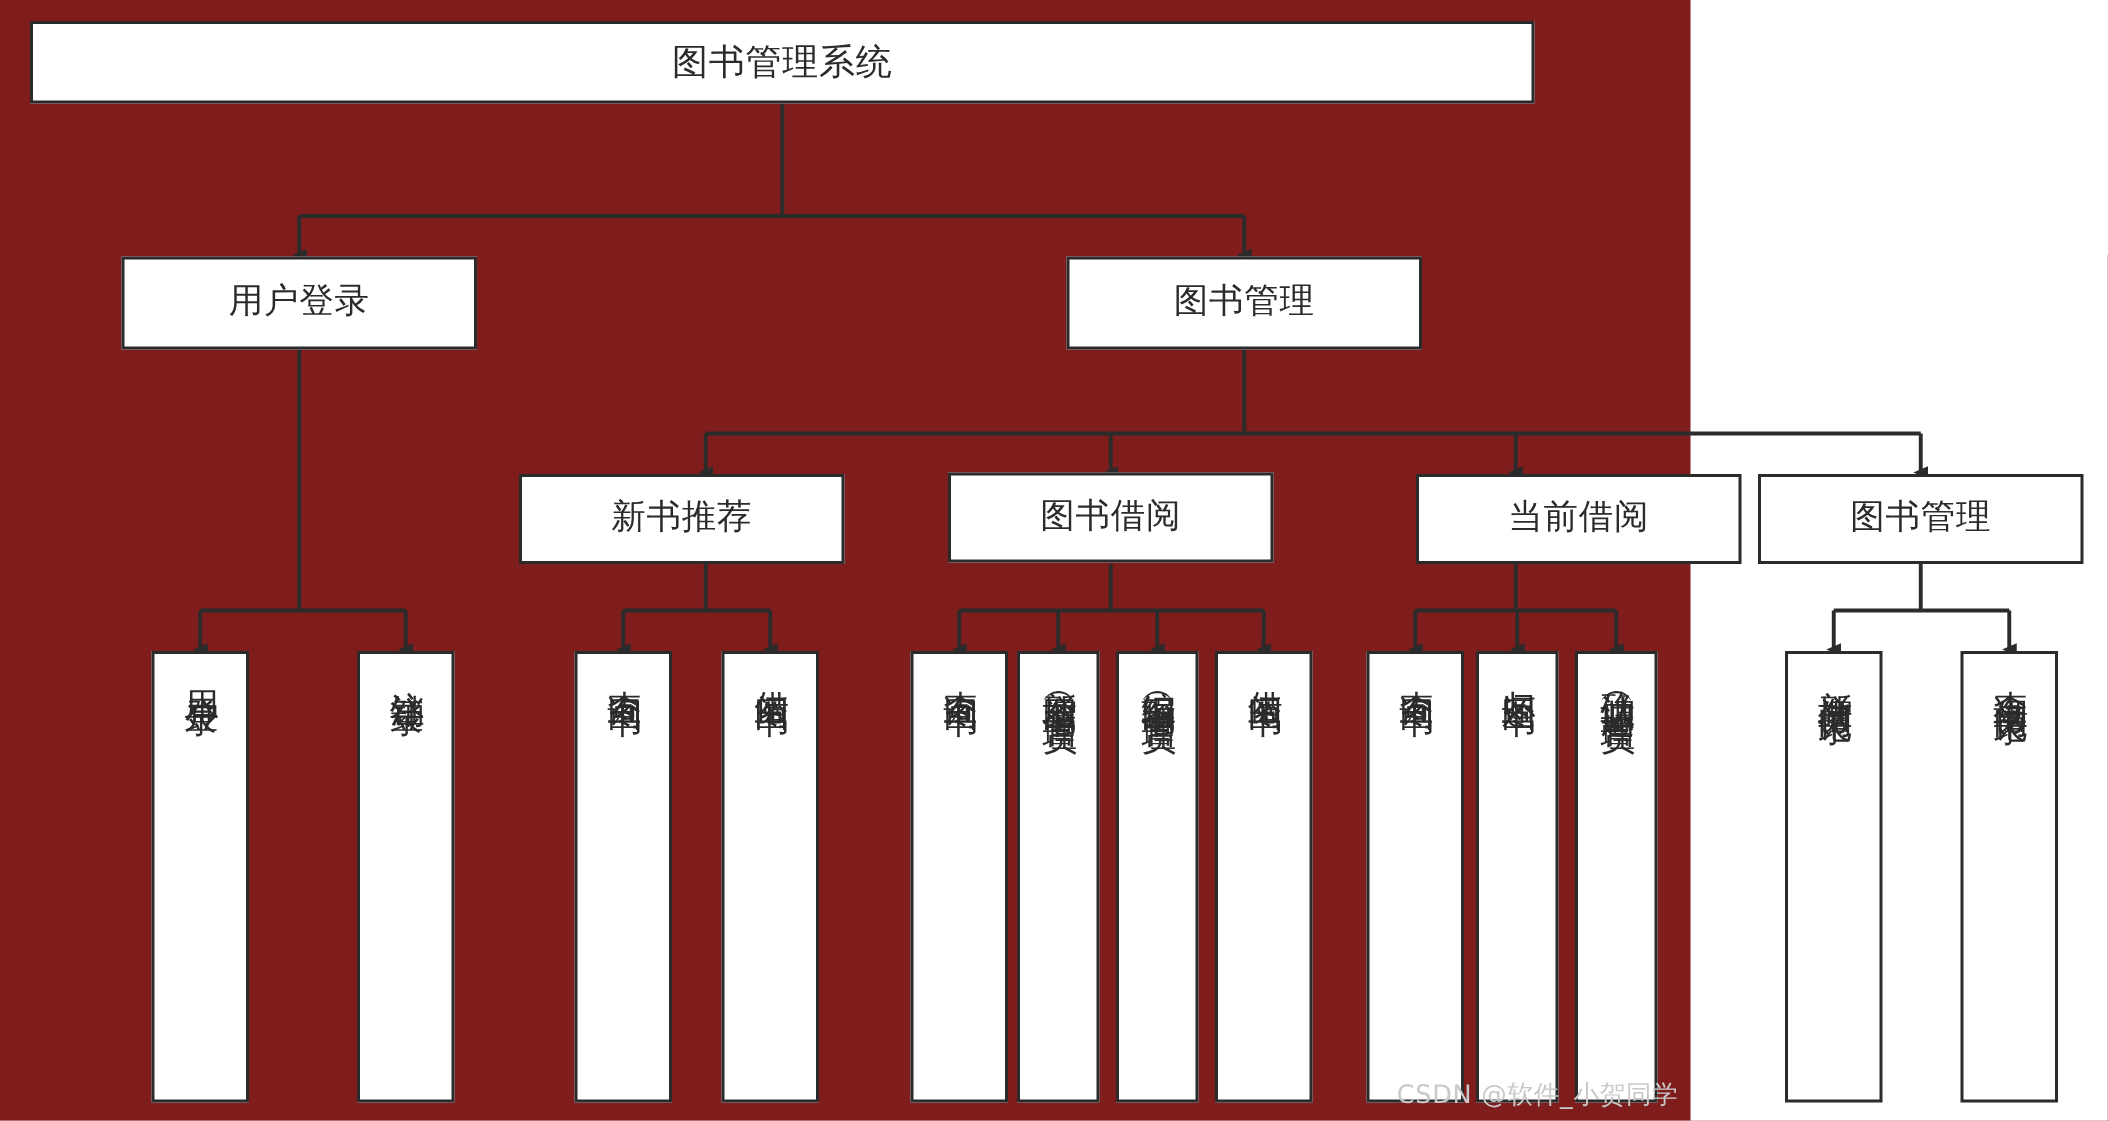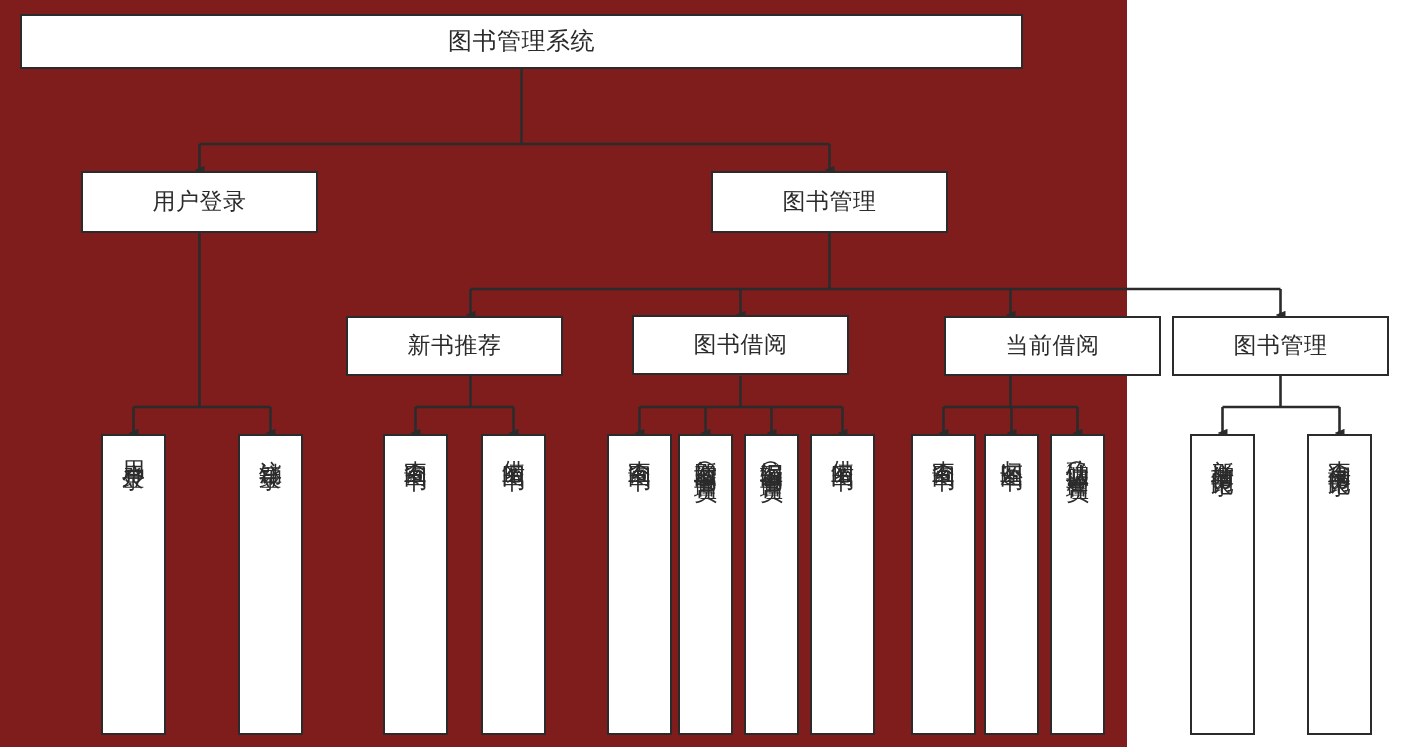--- a/index.html
+++ b/index.html
@@ -180,14 +180,15 @@
         <span class="node-label">确认归还（管理员）</span>
       </div>
       <div class="node vertical" style="left: 1190px; top: 434px; width: 65px; height: 301px;">
         <span class="node-label">新增借阅记录</span>
       </div>
       <div class="node vertical" style="left: 1307px; top: 434px; width: 65px; height: 301px;">
         <span class="node-label">查询借阅记录</span>
       </div>
     </div>
 
+  <div class="watermark">CSDN @软件_小贺同学</div>
 
 </div>
 
 </body></html>

